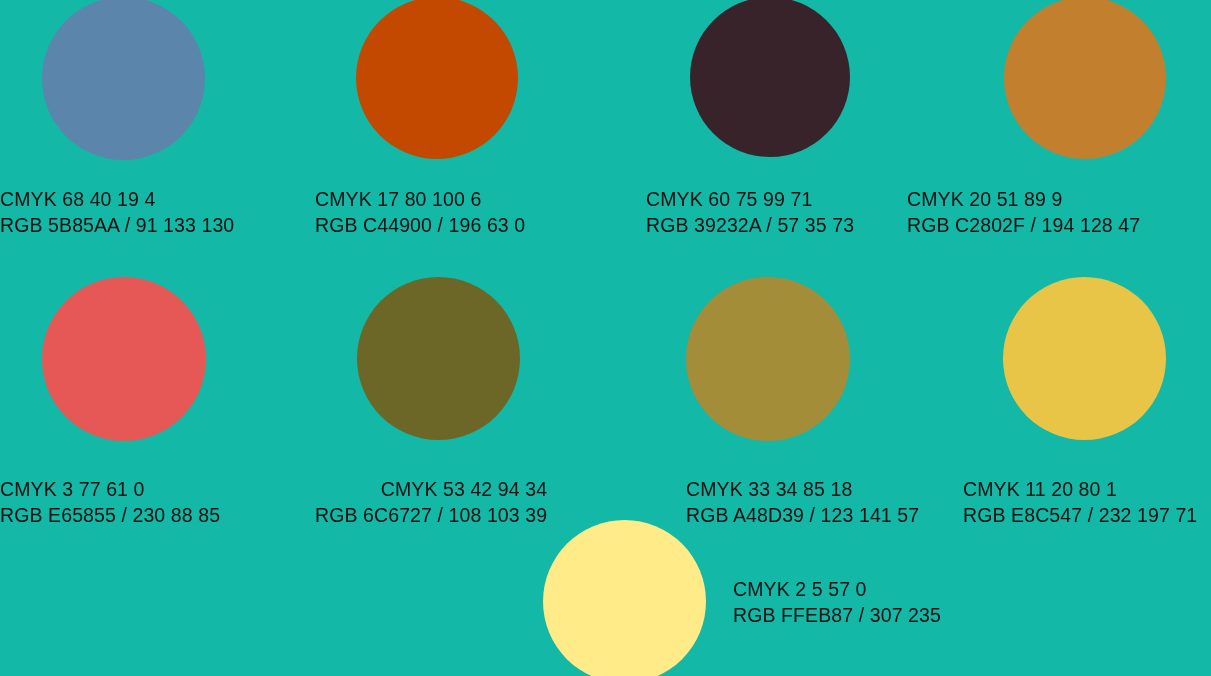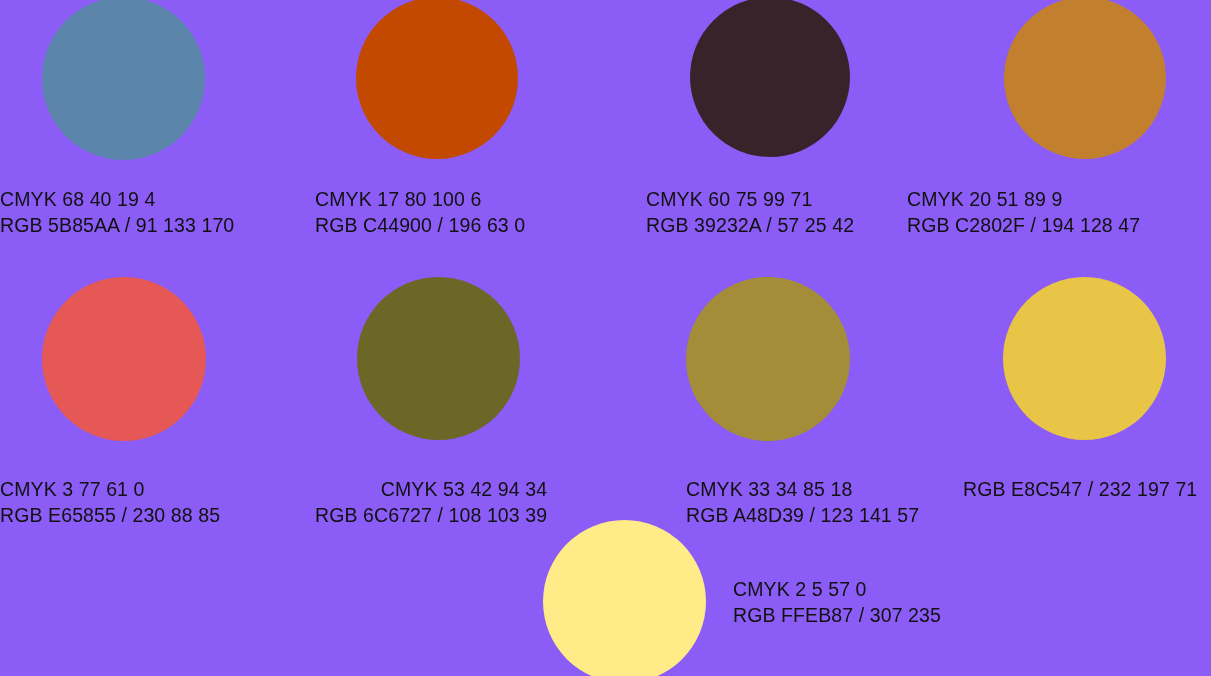--- a/index.html
+++ b/index.html
@@ -33,35 +33,35 @@
     white-space: nowrap;
     color: #111111;
   }
   .swatch-label .line {
     display: block;
   }
 </style>
 </head>
 <body>
 
-<div id="palette-canvas" style="background: #8b5cf6;">
+<div id="palette-canvas" style="background: #14b8a6;">
     <div class="swatch-circle" style="left: 42px; top: -3px; width: 163px; height: 163px; background: rgb(91, 133, 170);"></div>
     <div class="swatch-label" style="left: 0px; top: 186px; color: rgb(17, 17, 17);">
       <span class="line">CMYK 68 40 19 4</span>
-      <span class="line">RGB 5B85AA / 91 133 170</span>
+      <span class="line">RGB 5B85AA / 91 133 130</span>
     </div>
     <div class="swatch-circle" style="left: 356px; top: -3px; width: 162px; height: 162px; background: rgb(196, 73, 0);"></div>
     <div class="swatch-label" style="left: 315px; top: 186px; color: rgb(17, 17, 17);">
       <span class="line">CMYK 17 80 100 6</span>
       <span class="line">RGB C44900 / 196 63 0</span>
     </div>
     <div class="swatch-circle" style="left: 690px; top: -3px; width: 160px; height: 160px; background: rgb(57, 35, 42);"></div>
     <div class="swatch-label" style="left: 646px; top: 186px; color: rgb(17, 17, 17);">
       <span class="line">CMYK 60 75 99 71</span>
-      <span class="line">RGB 39232A / 57 25 42</span>
+      <span class="line">RGB 39232A / 57 35 73</span>
     </div>
     <div class="swatch-circle" style="left: 1004px; top: -3px; width: 162px; height: 162px; background: rgb(194, 128, 47);"></div>
     <div class="swatch-label" style="left: 907px; top: 186px; color: rgb(17, 17, 17);">
       <span class="line">CMYK 20 51 89 9</span>
       <span class="line">RGB C2802F / 194 128 47</span>
     </div>
     <div class="swatch-circle" style="left: 42px; top: 277px; width: 164px; height: 164px; background: rgb(230, 88, 85);"></div>
     <div class="swatch-label" style="left: 0px; top: 476px; color: rgb(17, 17, 17);">
       <span class="line">CMYK 3 77 61 0</span>
       <span class="line">RGB E65855 / 230 88 85</span>
@@ -71,20 +71,21 @@
       <span class="line">CMYK 53 42 94 34</span>
       <span class="line">RGB 6C6727 / 108 103 39</span>
     </div>
     <div class="swatch-circle" style="left: 686px; top: 277px; width: 164px; height: 164px; background: rgb(164, 141, 57);"></div>
     <div class="swatch-label" style="left: 686px; top: 476px; color: rgb(17, 17, 17);">
       <span class="line">CMYK 33 34 85 18</span>
       <span class="line">RGB A48D39 / 123 141 57</span>
     </div>
     <div class="swatch-circle" style="left: 1003px; top: 277px; width: 163px; height: 163px; background: rgb(232, 197, 71);"></div>
     <div class="swatch-label" style="left: 963px; top: 476px; color: rgb(17, 17, 17);">
+      <span class="line">CMYK 11 20 80 1</span>
       <span class="line">RGB E8C547 / 232 197 71</span>
     </div>
     <div class="swatch-circle" style="left: 543px; top: 520px; width: 163px; height: 163px; background: rgb(255, 235, 135);"></div>
     <div class="swatch-label" style="left: 733px; top: 576px; color: rgb(17, 17, 17);">
       <span class="line">CMYK 2 5 57 0</span>
       <span class="line">RGB FFEB87 / 307 235</span>
     </div>
   </div>
 
 </body></html>

